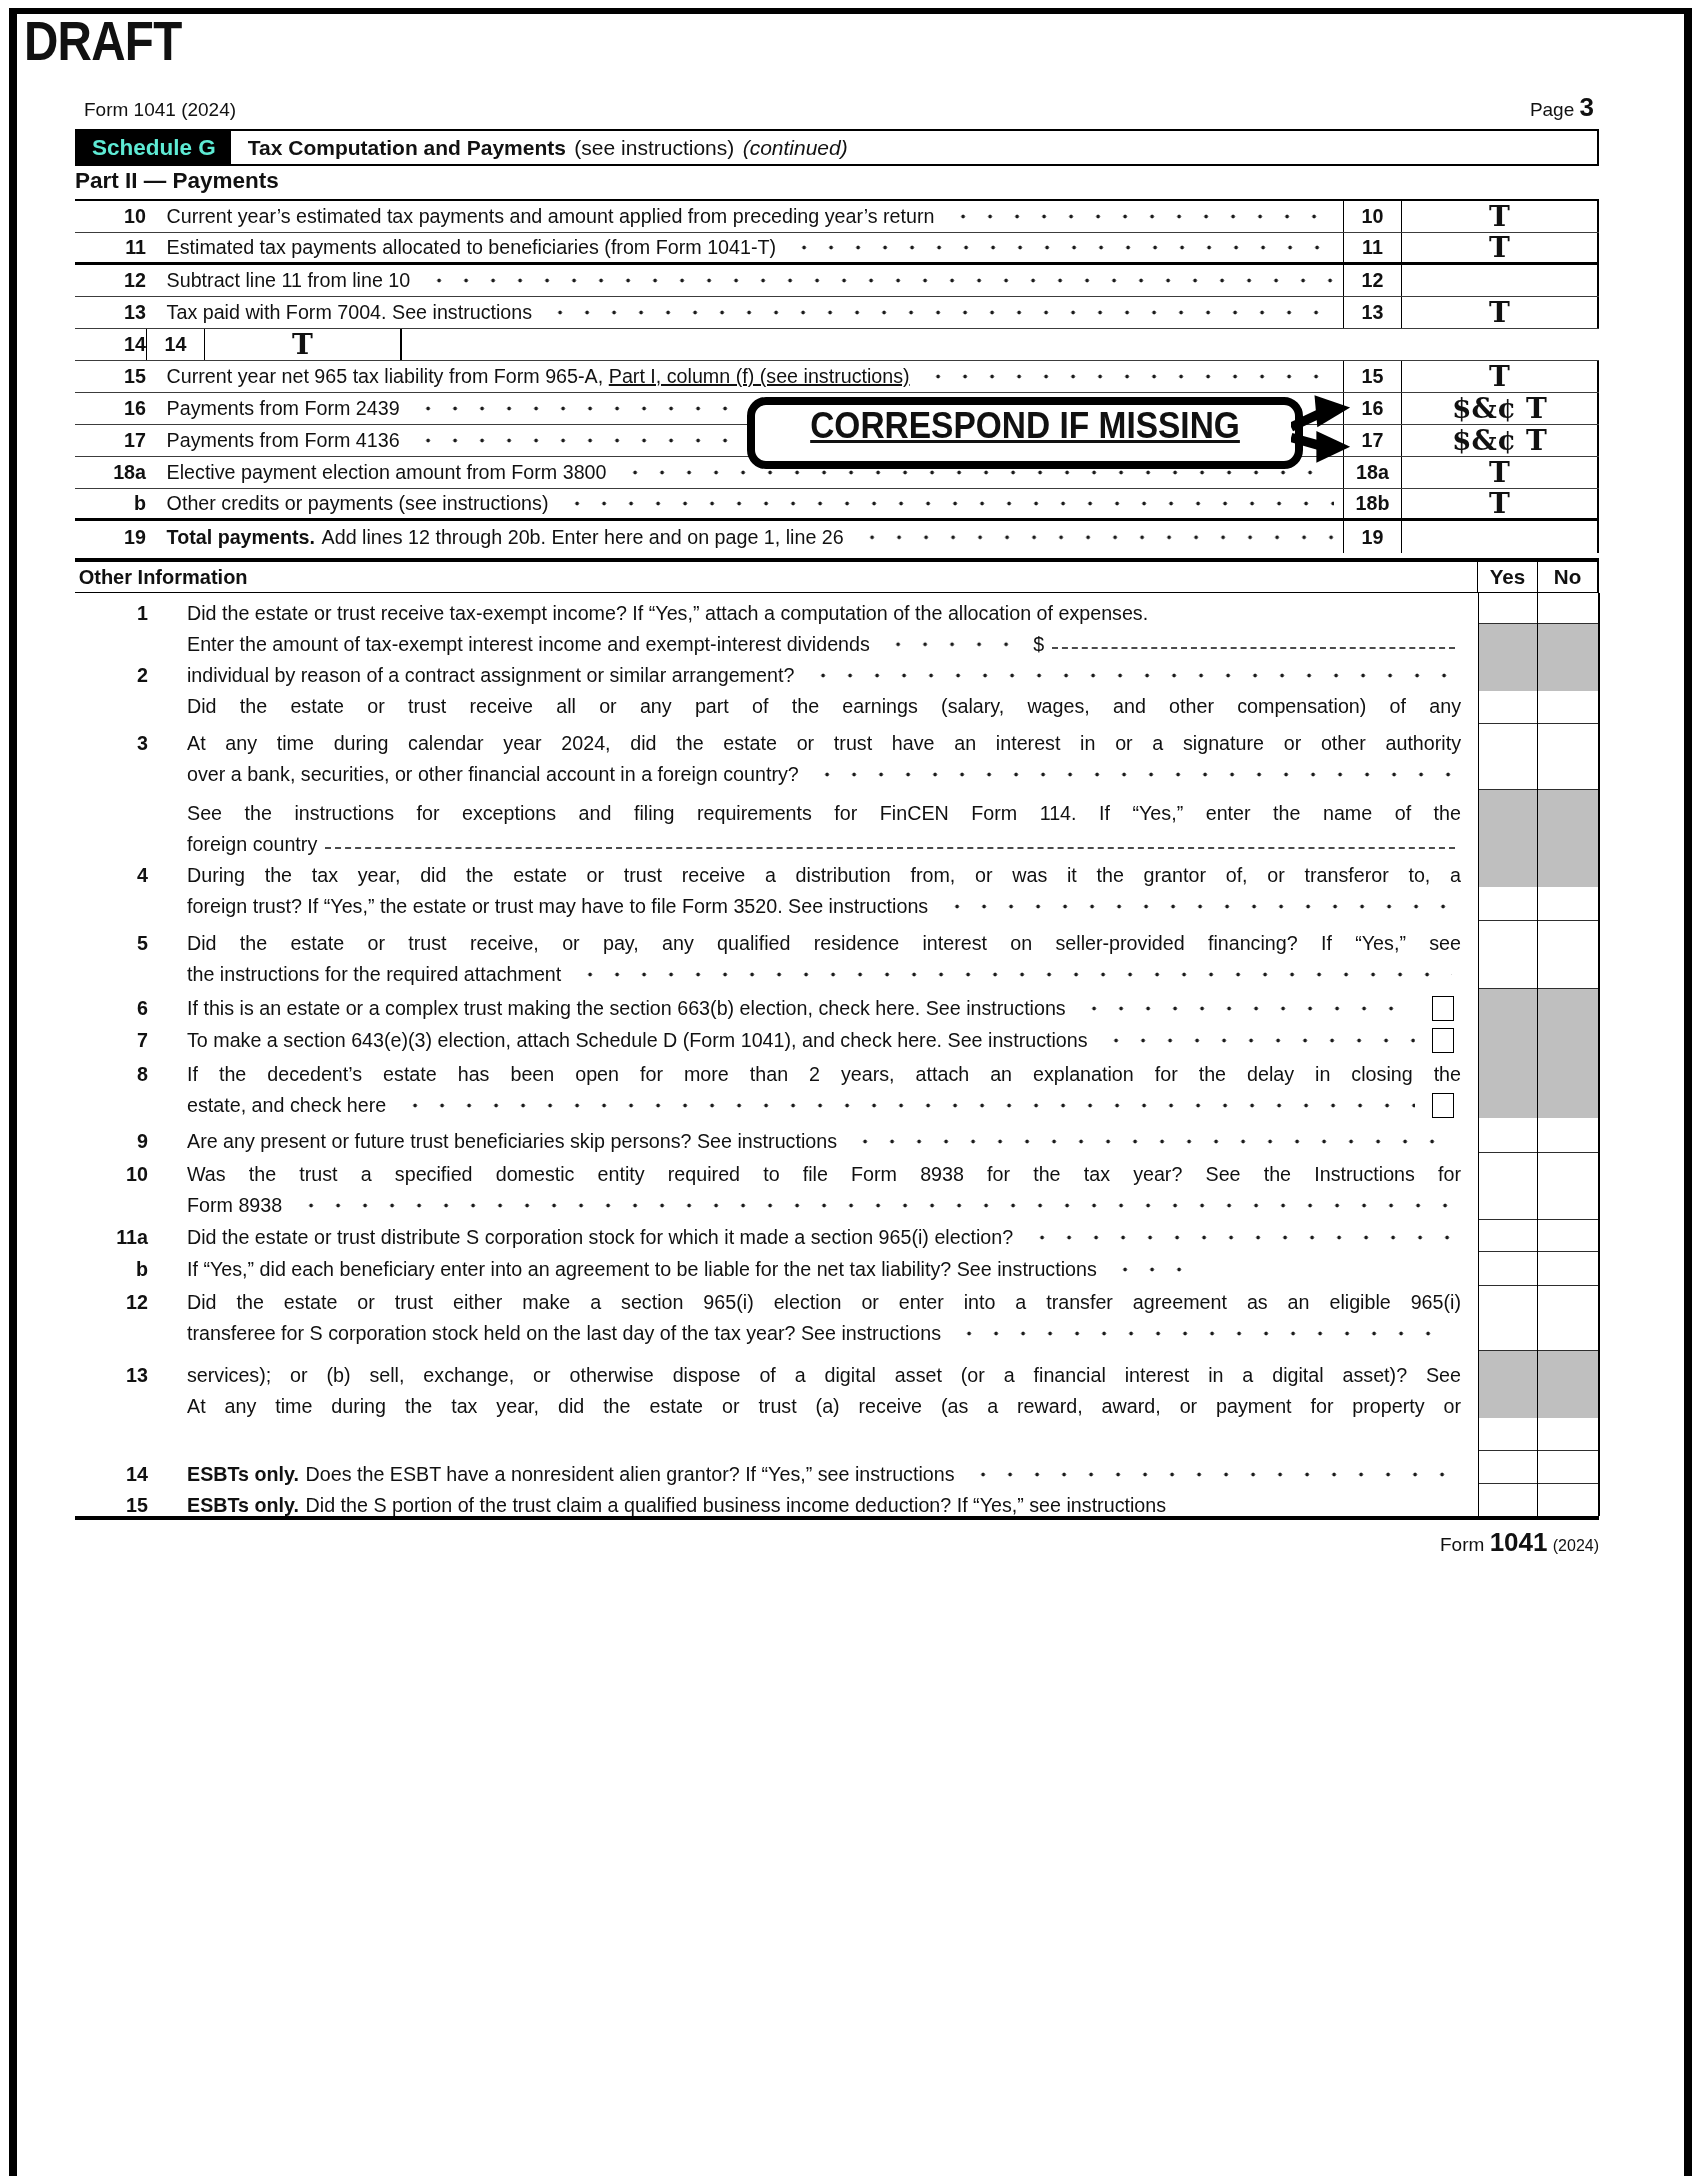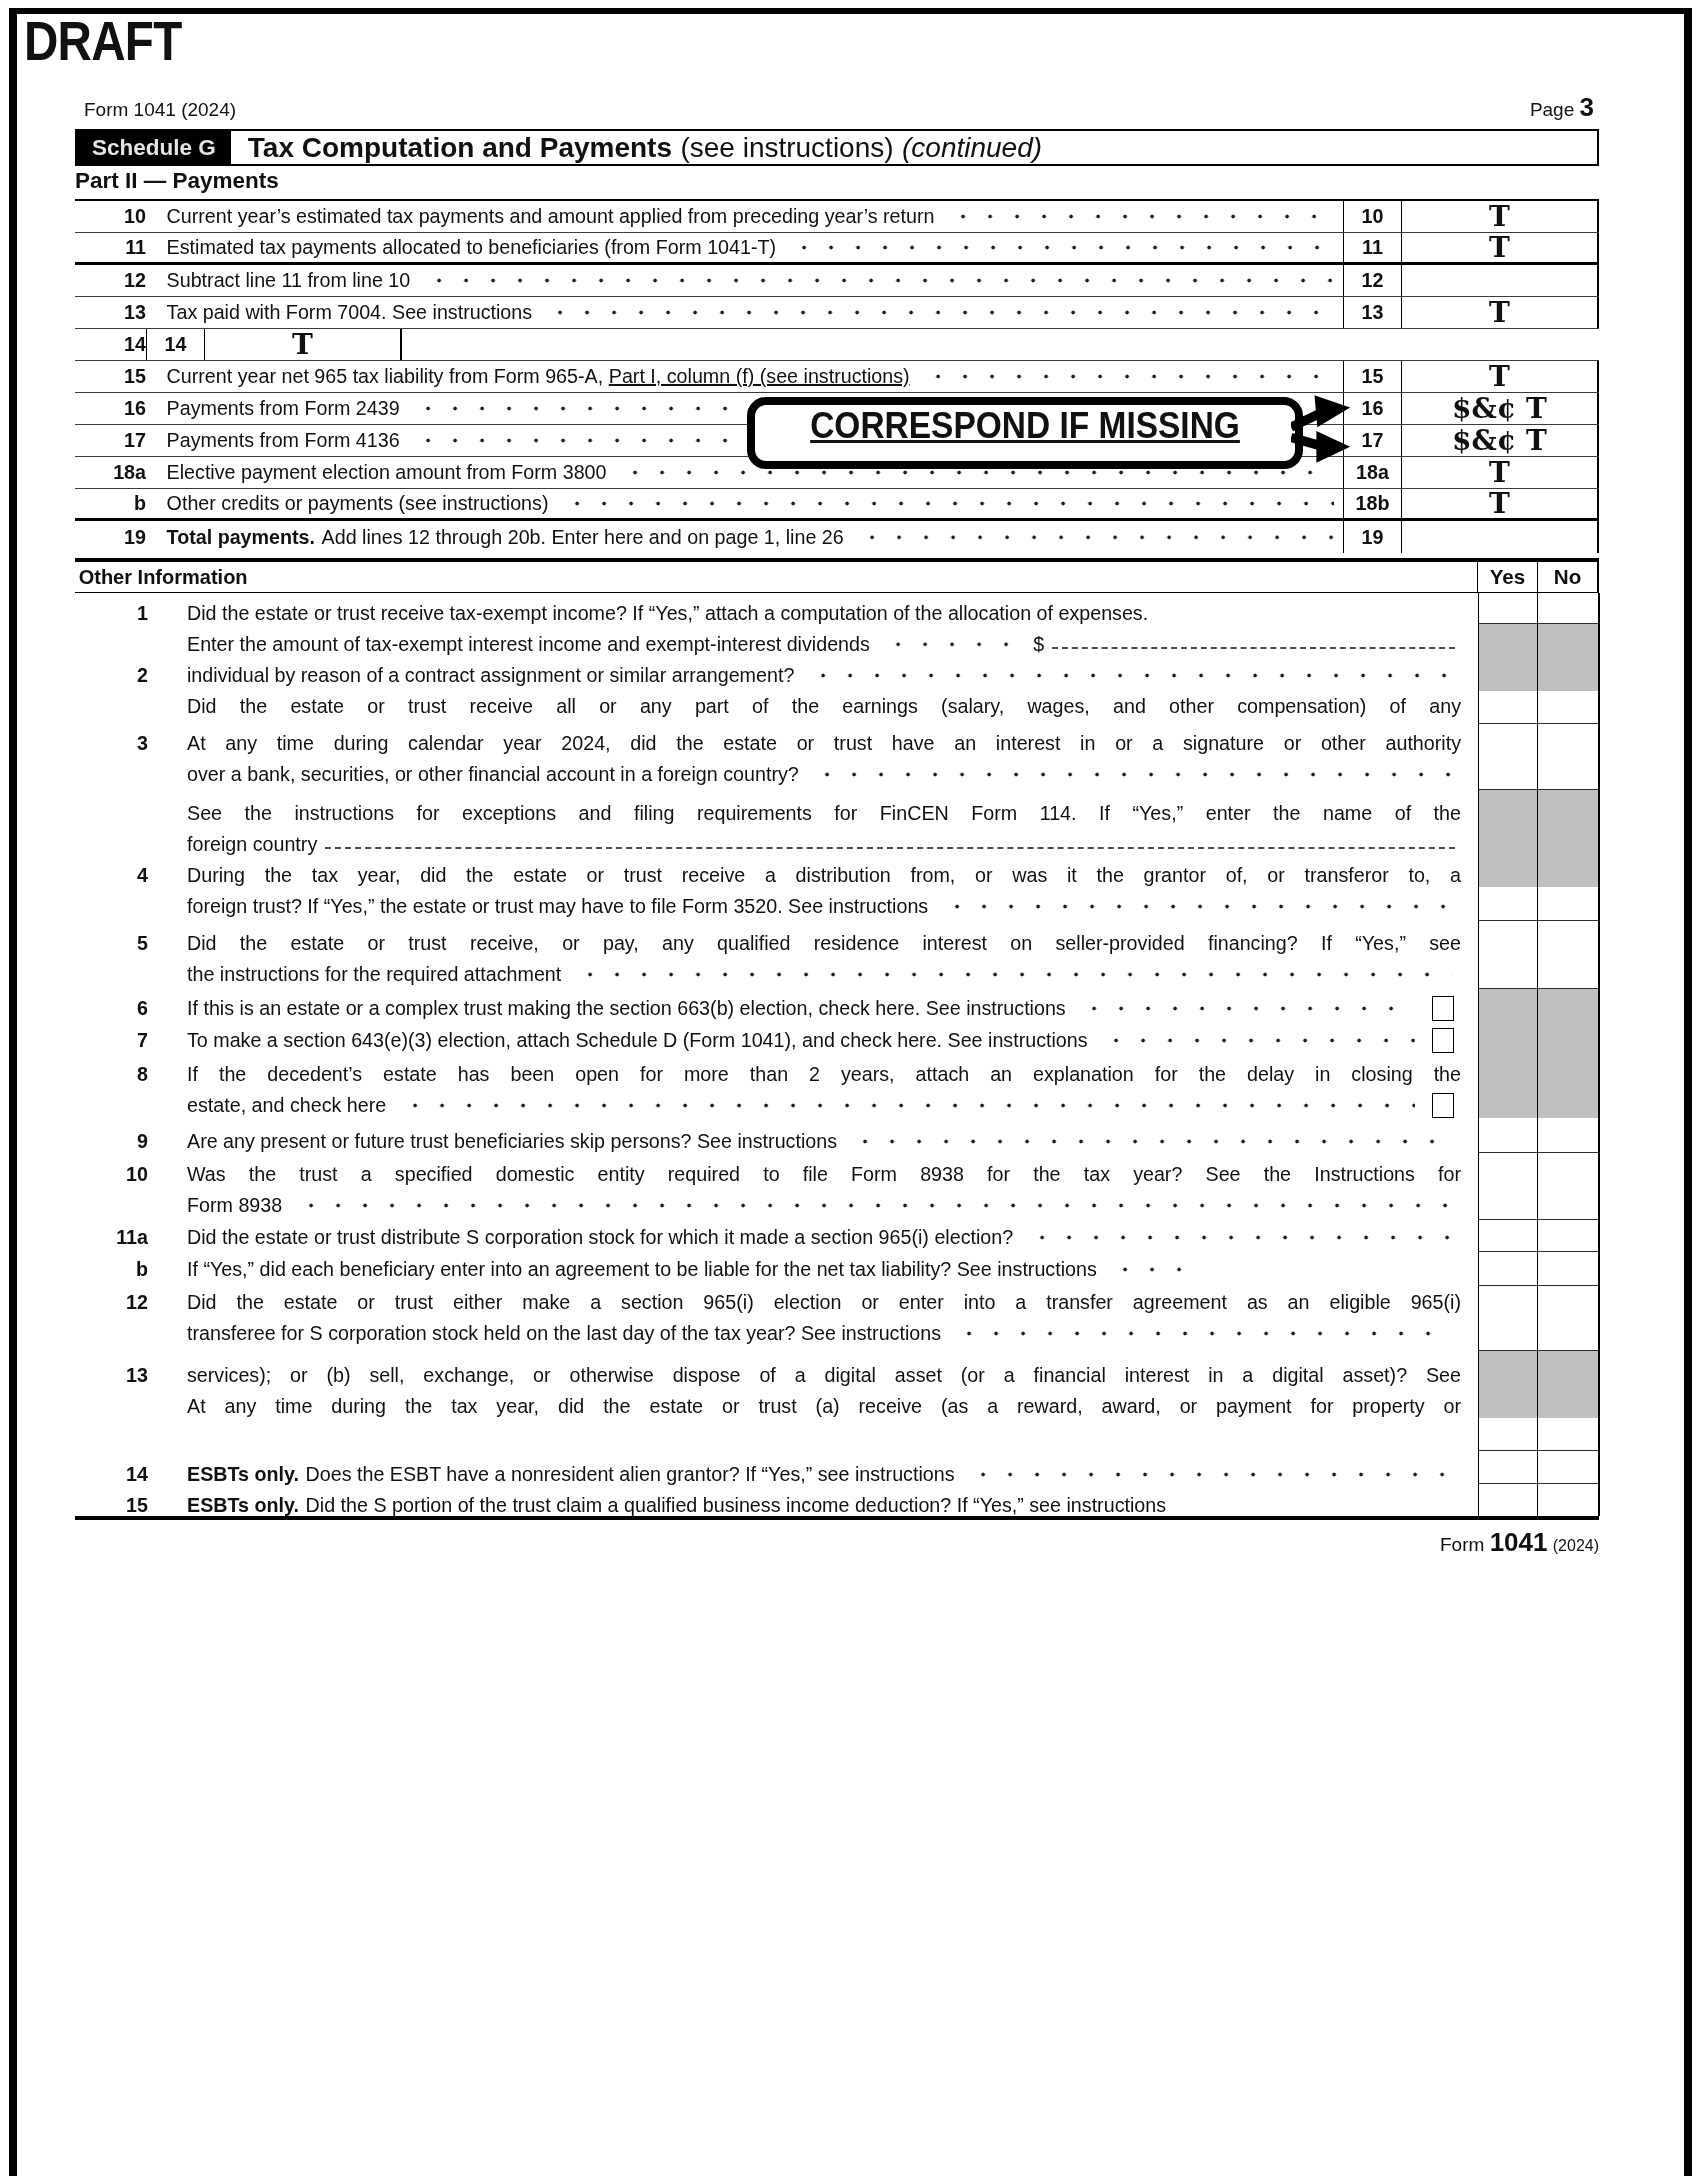--- a/index.html
+++ b/index.html
@@ -12,23 +12,23 @@
   #pb-right{left:1684px;top:7.5px;width:7.5px;height:2168px;}
 
   #draft{position:absolute;left:24px;top:7.5px;font-size:56px;font-weight:bold;
          transform:scaleX(0.85);transform-origin:left center;letter-spacing:-0.9px;}
   #form-ref{position:absolute;left:84px;top:99px;font-size:19px;}
   #page-ind{position:absolute;left:1349px;top:92px;width:245px;text-align:right;font-size:19px;}
   #page-ind .pnum{font-weight:bold;font-size:26px;}
 
   #sched-bar{position:absolute;left:75px;top:129px;width:1524px;height:37px;box-sizing:border-box;
              border:2.3px solid #000;background:#fff;display:flex;align-items:stretch;}
-  .badge{background:#000;color:#e5e5e5;font-weight:bold;font-size:22.5px;display:flex;
+  .badge{background:#000;color:#5eead4;font-weight:bold;font-size:22.5px;display:flex;
          align-items:center;padding:0 15px;}
-  .bar-title{display:flex;align-items:center;padding-left:17px;font-size:28px;white-space:nowrap;}
+  .bar-title{display:flex;align-items:center;padding-left:17px;font-size:21px;white-space:nowrap;}
   .bar-title .b{font-weight:bold;}
   .bar-title .i{font-style:italic;}
   .bar-title span{margin-right:8.4px;}
 
   #part2-title{position:absolute;left:75px;top:168px;font-size:22.5px;font-weight:bold;}
 
   #p2table{position:absolute;left:75px;top:199px;width:1524px;border-top:2.3px solid #000;}
   .p2row{display:flex;align-items:center;height:32px;box-sizing:border-box;border-bottom:1.4px solid #3c3c3c;}
   .p2row.thick{border-bottom:3.3px solid #000;}
   .p2row.last{border-bottom:none;}

